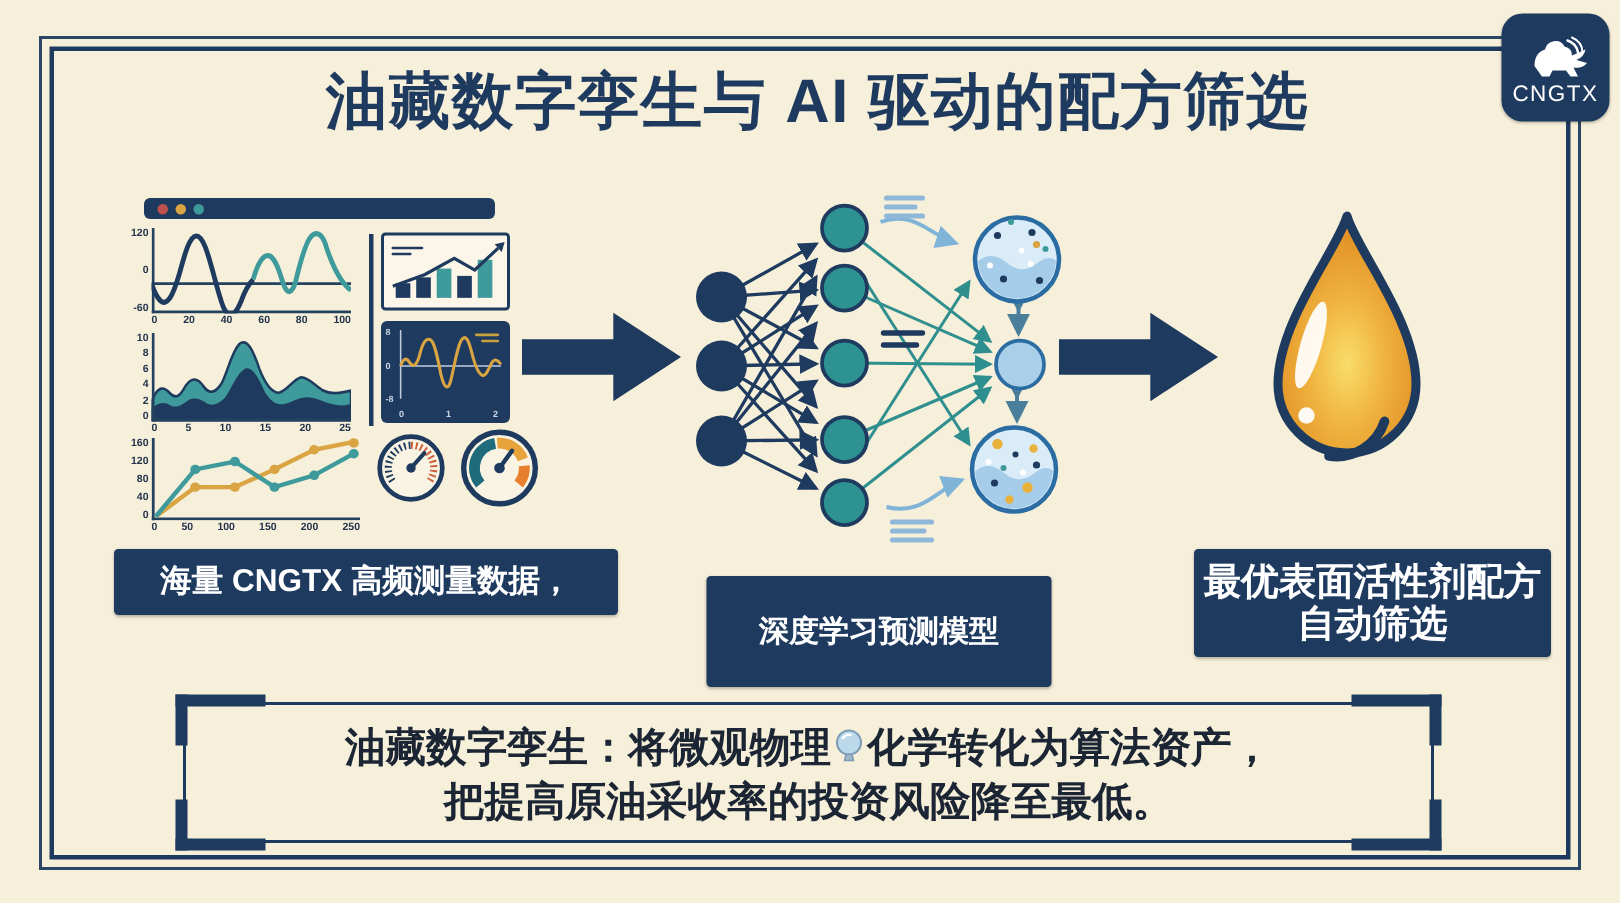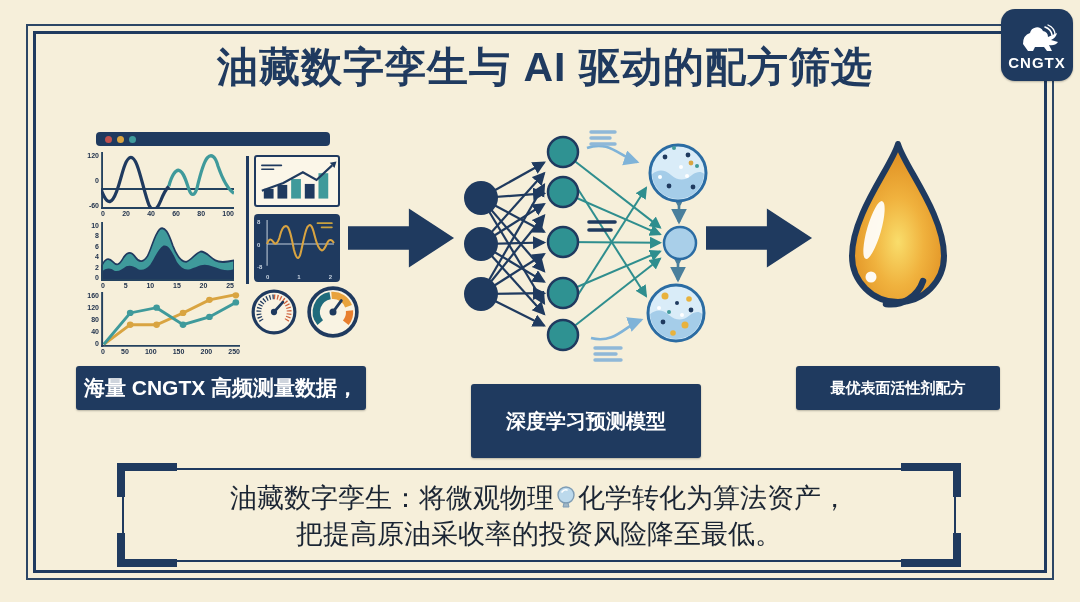--- a/index.html
+++ b/index.html
@@ -16,21 +16,21 @@
     position:absolute;top:40px;left:70px;right:60px;text-align:center;
     font-size:41px;font-weight:800;color:#1f3a5f;letter-spacing:1px;margin:0;
   }
 
   .logo{
     position:absolute;left:1001px;top:9px;width:72px;height:72px;
     background:#1f3a5f;border-radius:14px;
     display:flex;flex-direction:column;align-items:center;justify-content:center;
     box-shadow:0 1px 2px rgba(0,0,0,.25);
   }
-  .logo-text{color:#fff;font-weight:700;font-size:15px;letter-spacing:1px;margin-top:1px;}
+  .logo-text{color:#fff;font-weight:400;font-size:15px;letter-spacing:1px;margin-top:1px;}
 
   
   .dashboard{position:absolute;left:84px;top:130px;width:258px;height:226px;}
   .db-topbar{
     position:absolute;left:12px;top:2px;width:234px;height:14px;background:#1f3a5f;border-radius:4px;
     display:flex;align-items:center;gap:5px;padding-left:9px;box-sizing:border-box;
   }
   .dot{width:7px;height:7px;border-radius:50%;}
   .dot-red{background:#c0504d}.dot-gold{background:#d9a441}.dot-teal{background:#3f9a9b}
 
@@ -62,30 +62,30 @@
   #arrow2{left:706px;top:197px;}
   .nn{position:absolute;left:441px;top:126px;width:272px;height:248px;}
   .droplet{position:absolute;left:838px;top:138px;width:120px;height:196px;}
 
   
   .step-label{
     position:absolute;background:#1f3a5f;color:#fff;font-weight:700;text-align:center;
     border-radius:3px;box-sizing:border-box;box-shadow:0 1px 2px rgba(0,0,0,.25);
   }
   .step-label span{display:block;}
-  #labelLeft{left:76px;top:366px;width:290px;padding:8px 4px;font-size:21px;line-height:28px;}
+  #labelLeft{left:76px;top:366px;width:336px;padding:8px 4px;font-size:21px;line-height:28px;}
   #labelCenter{left:471px;top:384px;width:230px;padding:24px 4px;font-size:20px;line-height:26px;}
-  #labelRight{left:796px;top:366px;width:204px;padding:8px 4px;font-size:15px;line-height:28px;}
+  #labelRight{left:796px;top:366px;width:238px;padding:8px 4px;font-size:25px;line-height:28px;}
 
   
   .banner{
     position:absolute;left:122px;top:468px;width:834px;height:94px;border:2px solid #1f3a5f;
     box-sizing:border-box;text-align:center;
   }
-  .banner p{margin:0;font-size:27px;font-weight:400;color:#1b2533;line-height:36px;}
+  .banner p{margin:0;font-size:27px;font-weight:700;color:#1b2533;line-height:36px;}
   .banner .inner{padding-top:10px;}
   .corner{position:absolute;width:52px;height:26px;pointer-events:none;}
   .corner.tl{left:-7px;top:-7px;border-top:8px solid #1f3a5f;border-left:8px solid #1f3a5f;}
   .corner.tr{right:-7px;top:-7px;border-top:8px solid #1f3a5f;border-right:8px solid #1f3a5f;}
   .corner.bl{left:-7px;bottom:-7px;border-bottom:8px solid #1f3a5f;border-left:8px solid #1f3a5f;}
   .corner.br{right:-7px;bottom:-7px;border-bottom:8px solid #1f3a5f;border-right:8px solid #1f3a5f;}
   .bulb{display:inline-block;vertical-align:-4px;margin:0 2px;}
 </style>
 </head>
 <body>
@@ -401,20 +401,21 @@
   </svg>
 
   <div class="step-label" id="labelLeft">
       <span>海量 CNGTX 高频测量数据，</span>
     </div>
   <div class="step-label" id="labelCenter">
       <span>深度学习预测模型</span>
     </div>
   <div class="step-label" id="labelRight">
       <span>最优表面活性剂配方</span>
+      <span>自动筛选</span>
     </div>
 
   <div class="banner">
     <div class="corner tl"></div>
     <div class="corner tr"></div>
     <div class="corner bl"></div>
     <div class="corner br"></div>
     <div class="inner">
       <p><span>油藏数字孪生：将微观物理</span><svg class="bulb" width="20" height="26" viewBox="0 0 20 26">
             <circle cx="10" cy="10" r="8" fill="#bcd9ec" stroke="#7e9cb4" stroke-width="1.4"></circle>

